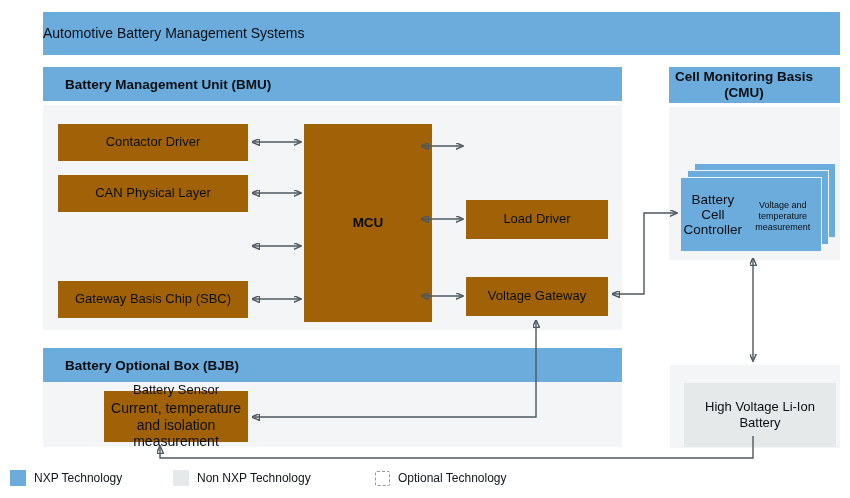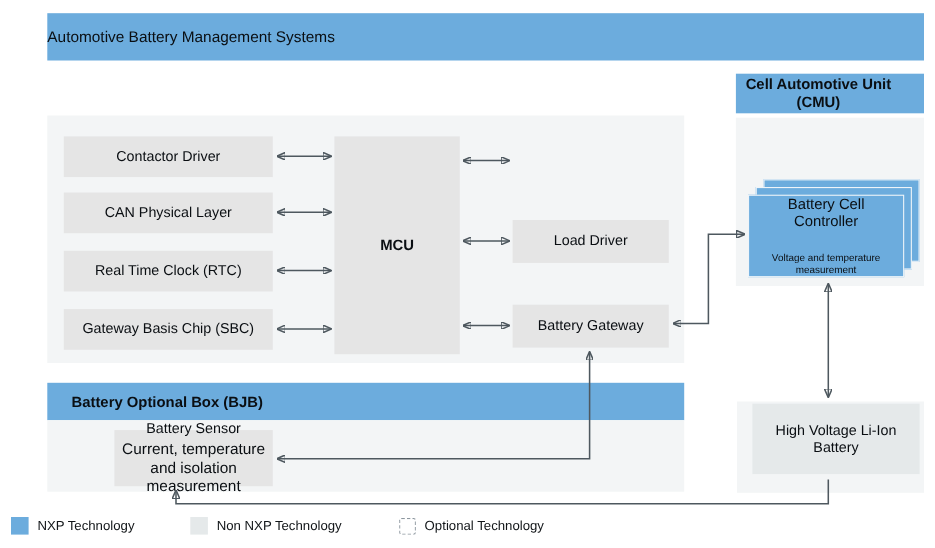--- a/index.html
+++ b/index.html
@@ -17,21 +17,21 @@
     background: #6cacdd;
     display: flex;
     align-items: center;
     font-weight: bold;
     font-size: 13.5px;
     color: #0a0e12;
   }
   .hdr-left { padding-left: 22px; }
   .hdr-center { text-align: center; line-height: 1.18; }
   .module {
-    background: #e5e5e5;
+    background: #a16207;
     display: flex;
     flex-direction: column;
     align-items: center;
     justify-content: center;
     text-align: center;
     font-size: 13px;
     color: #0a0e12;
     line-height: 1.15;
   }
   .module .sub {
@@ -39,23 +39,22 @@
     line-height: 1.2;
     margin-top: 2px;
   }
   .mcu { font-weight: bold; font-size: 13.5px; }
   .card {
     background: #6cacdd;
     border: 1px solid #eef4f9;
   }
   .card-front {
     display: flex;
-    flex-direction: column;
     align-items: center;
-    justify-content: space-between;
+    justify-content: flex-start;
     text-align: center;
     color: #0a0e12;
   }
   .card-front .ttl { font-size: 13.5px; line-height: 1.12; }
   .card-front .sub { font-size: 9px; line-height: 1.2; margin-top: 4px; }
   .gray-box {
     background: #e5e9ea;
     display: flex;
     align-items: center;
     justify-content: center;
@@ -82,48 +81,48 @@
 </style>
 </head>
 <body>
 
 <div id="canvas">
 
   <div class="abs hdr hdr-center" style="left:43px; top:12px; width:797px; height:43px; font-weight:400; font-size:14px;">
     <span>Automotive Battery Management Systems</span>
   </div>
 
+  <div class="abs hdr hdr-left" style="left:43px; top:67px; width:579px; height:34px;">
+    <span>Battery Management Unit (BMU)</span>
+  </div>
   <div class="abs panel" style="left:43px; top:105px; width:579px; height:225px;"></div>
 
   <div class="abs module" style="left:58px; top:124px; width:190px; height:37px;">
     <span>Contactor Driver</span>
   </div>
   <div class="abs module" style="left:58px; top:175px; width:190px; height:37px;">
     <span>CAN Physical Layer</span>
   </div>
-  <div class="abs module" style="left:58px; top:228px; width:190px; height:37px;">
-    <span>Real Time Clock (RTC)</span>
-  </div>
   <div class="abs module" style="left:58px; top:281px; width:190px; height:37px;">
     <span>Gateway Basis Chip (SBC)</span>
   </div>
 
-  <div class="abs module mcu" style="left:304px; top:124px; width:114px; height:198px;">
+  <div class="abs module mcu" style="left:304px; top:124px; width:128px; height:198px;">
     <span>MCU</span>
   </div>
 
   <div class="abs module" style="left:466px; top:200px; width:142px; height:39px;">
     <span>Load Driver</span>
   </div>
   <div class="abs module" style="left:466px; top:277px; width:142px; height:39px;">
-    <span>Battery Gateway</span>
+    <span>Voltage Gateway</span>
   </div>
 
   <div class="abs hdr hdr-center" style="left:669px; top:67px; width:171px; height:36px;">
-    <span style="display:block; width:150px;">Cell Automotive Unit (CMU)</span>
+    <span style="display:block; width:150px;">Cell Monitoring Basis (CMU)</span>
   </div>
   <div class="abs panel" style="left:669px; top:107px; width:171px; height:153px;"></div>
 
   <div>
     <div class="abs card" style="left:694px; top:163px; width:142px; height:75px;"></div>
     <div class="abs card" style="left:687px; top:170px; width:142px; height:75px;"></div>
     <div class="abs card card-front" style="left:680px; top:177px; width:142px; height:75px;">
       <span class="ttl" style="width:100px;">Battery Cell Controller</span>
       <span class="sub" style="width:120px;">Voltage and temperature measurement</span>
     </div>
@@ -133,34 +132,34 @@
     <span>Battery Optional Box (BJB)</span>
   </div>
   <div class="abs panel" style="left:43px; top:382px; width:579px; height:65px;"></div>
 
   <div class="abs module" style="left:104px; top:391px; width:144px; height:51px;">
     <span>Battery Sensor</span>
     <span class="sub" style="width:130px;">Current, temperature and isolation measurement</span>
   </div>
 
   <div class="abs panel" style="left:670px; top:365px; width:170px; height:83px;"></div>
-  <div class="abs gray-box" style="left:684px; top:367px; width:152px; height:64px;">
+  <div class="abs gray-box" style="left:684px; top:383px; width:152px; height:64px;">
     <span class="hv-label">High Voltage Li-Ion Battery</span>
   </div>
 
   <div>
     <div class="legend-item" style="left:10px;justify-content:center;">
       <span class="sw sw-blue"></span>
       <span class="legend-label">NXP Technology</span>
     </div>
     <div class="legend-item" style="left:173px;">
       <span class="sw sw-gray"></span>
       <span class="legend-label">Non NXP Technology</span>
     </div>
-    <div class="legend-item" style="left:342px;padding-left:21px;">
+    <div class="legend-item" style="left:354px;padding-left:21px;">
       <span class="sw sw-dashed"></span>
       <span class="legend-label">Optional Technology</span>
     </div>
   </div>
 
   <svg id="wires" width="850" height="498" viewBox="0 0 850 498">
     <defs>
       <marker id="arr" viewBox="0 0 8 7" markerWidth="8" markerHeight="7" refX="7.5" refY="3.5" orient="auto-start-reverse" markerUnits="userSpaceOnUse">
         <path d="M0,0 L8,3.5 L0,7 Z" fill="#1f262c" stroke="none"></path>
       </marker>

